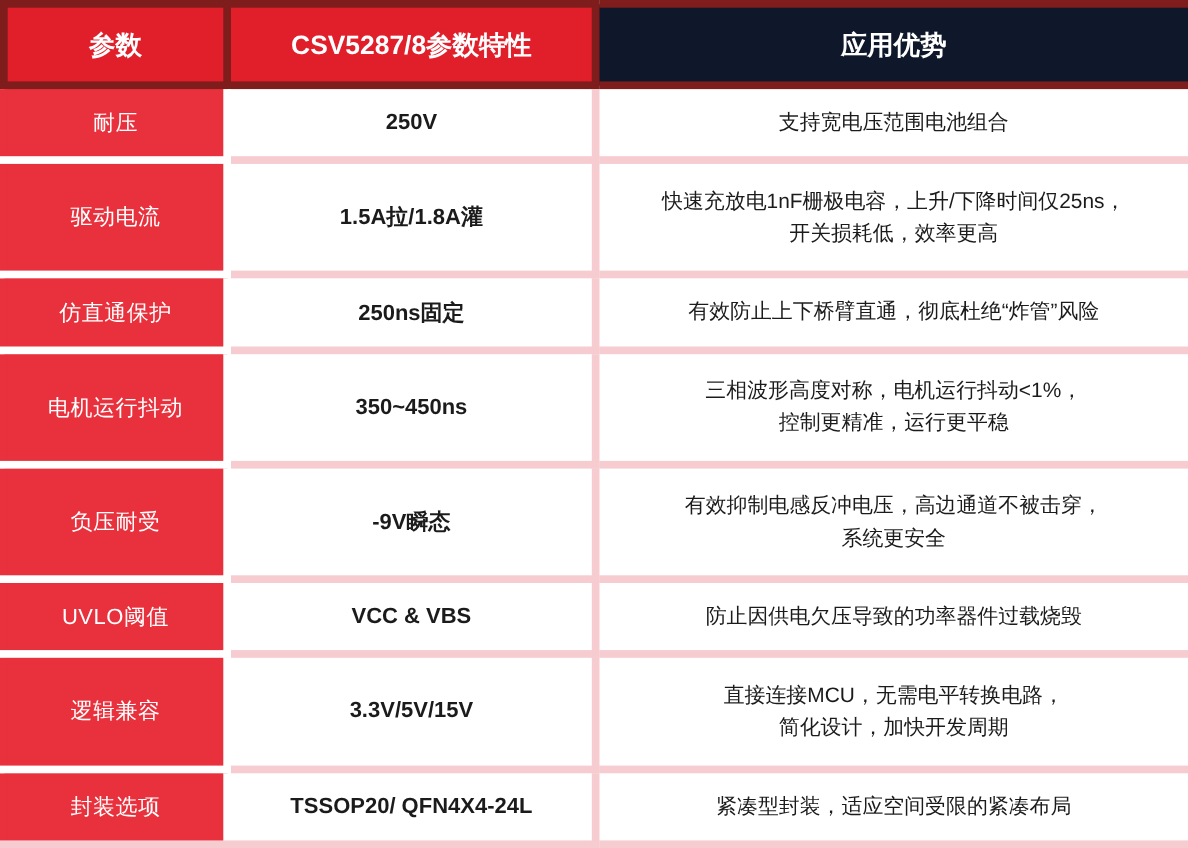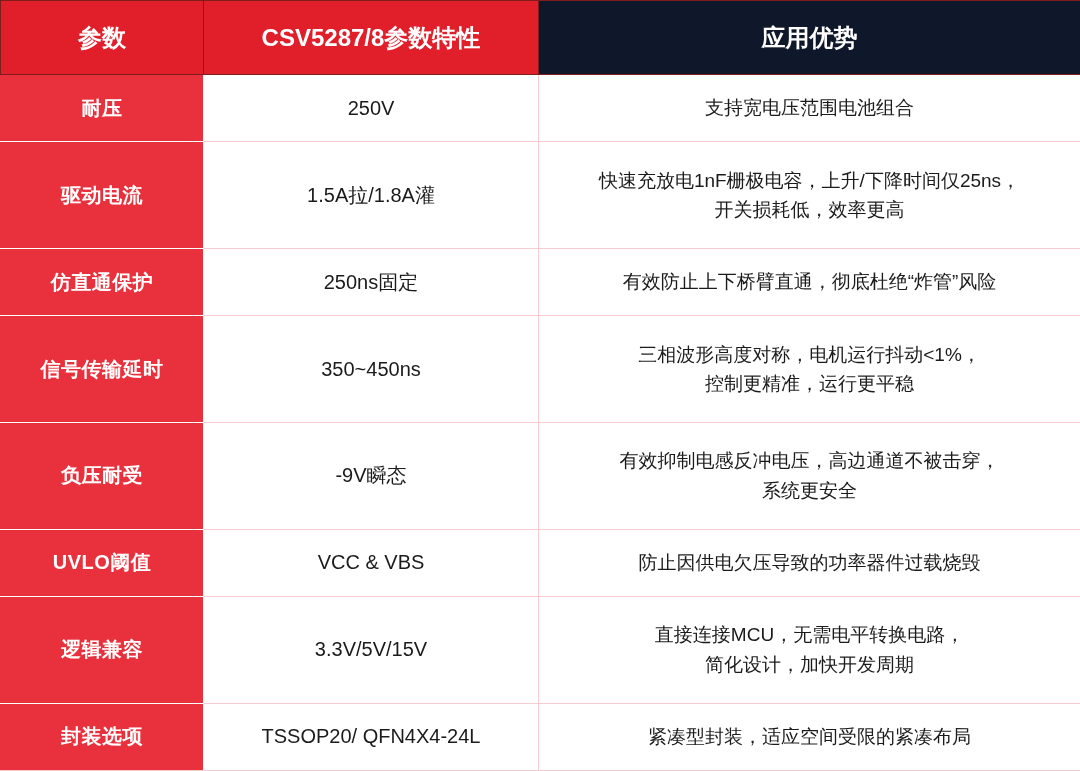--- a/index.html
+++ b/index.html
@@ -18,21 +18,21 @@
     height: 771px;
     border-collapse: collapse;
     table-layout: fixed;
   }
   .spec-table col.c1 { width: 203px; }
   .spec-table col.c2 { width: 335px; }
   .spec-table col.c3 { width: 542px; }
 
   .spec-table th,
   .spec-table td {
-    border: 1px solid #7f1d1d;
+    border: 7px solid #7f1d1d;
     padding: 10px 10px;
     vertical-align: middle;
     text-align: center;
     box-sizing: border-box;
   }
 
   
   thead th {
     background: #e01f2b;
     color: #ffffff;
@@ -43,32 +43,32 @@
   }
   thead th.h1 { background: #e01f2b; }
   thead th.h2 { background: #e01f2b; text-align: center; }
   thead th.h3 { background: #0f172a; }
 
   
   td.param {
     background: #e8313c;
     color: #ffffff;
     font-size: 20px;
-    font-weight: bold;
+    font-weight: normal;
     border-color: #ffffff;
     border-left-color: #e8313c;
     letter-spacing: 0.5px;
   }
 
   
   td.value {
     background: #ffffff;
     color: #1b1b1b;
     font-size: 20px;
-    font-weight: normal;
+    font-weight: bold;
     border-color: #f6ccd0;
   }
 
   
   td.advantage {
     background: #ffffff;
     color: #1b1b1b;
     font-size: 19px;
     line-height: 1.55;
     font-weight: normal;
@@ -114,21 +114,21 @@
       </td>
     </tr>
     <tr>
       <td class="param">仿直通保护</td>
       <td class="value">250ns固定</td>
       <td class="advantage">
         <span class="line">有效防止上下桥臂直通，彻底杜绝“炸管”风险</span>
       </td>
     </tr>
     <tr>
-      <td class="param">信号传输延时</td>
+      <td class="param">电机运行抖动</td>
       <td class="value">350~450ns</td>
       <td class="advantage">
         <span class="line">三相波形高度对称，电机运行抖动&lt;1%，</span>
         <span class="line">控制更精准，运行更平稳</span>
       </td>
     </tr>
     <tr>
       <td class="param">负压耐受</td>
       <td class="value">-9V瞬态</td>
       <td class="advantage">

